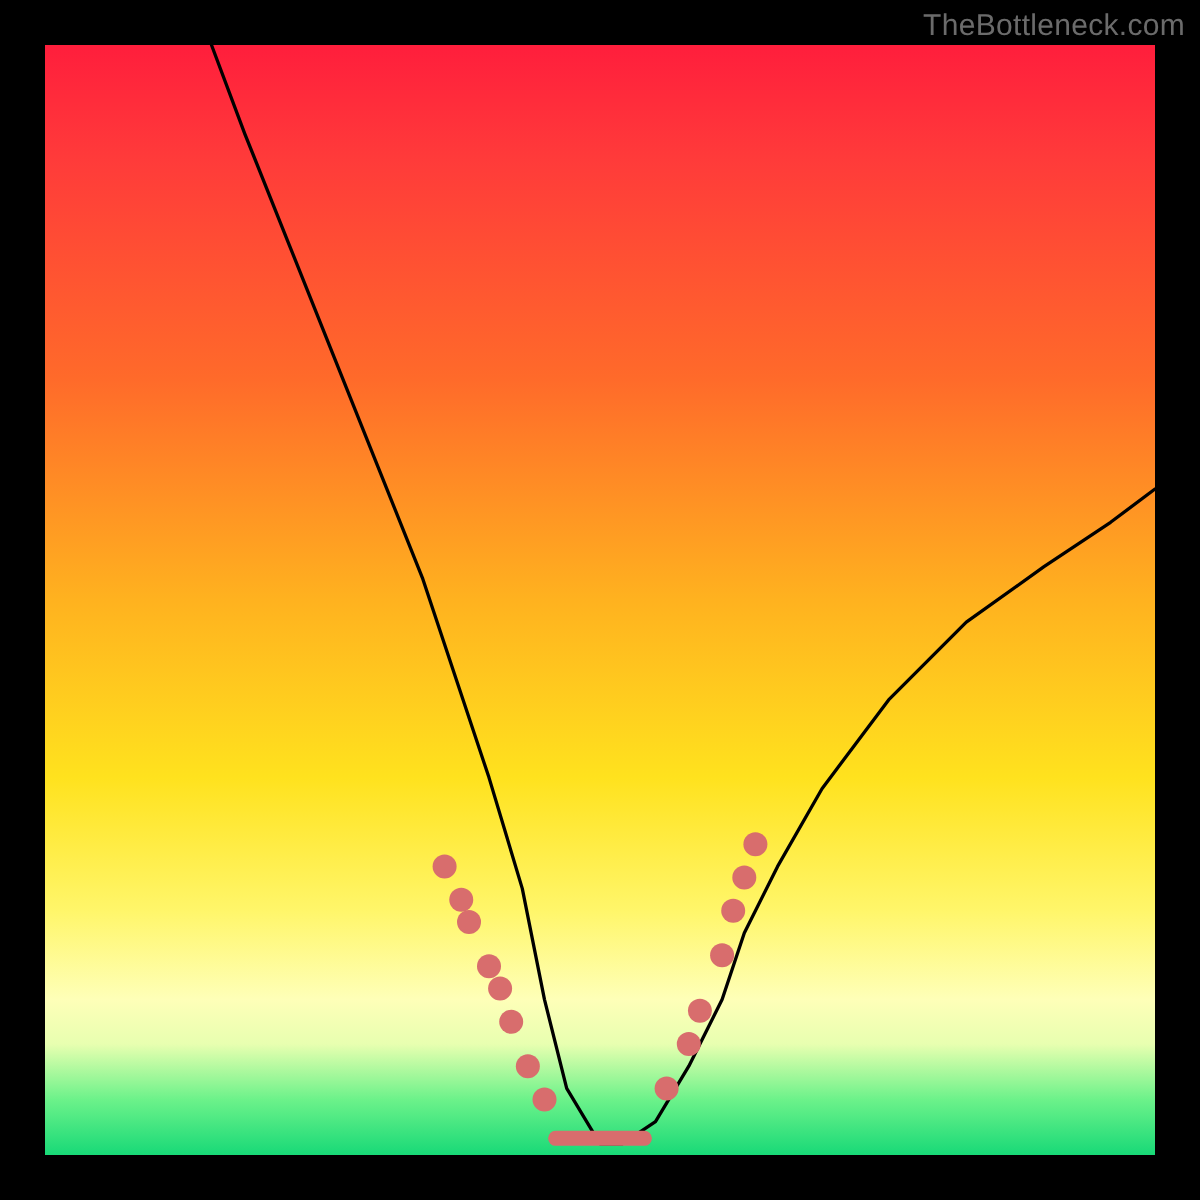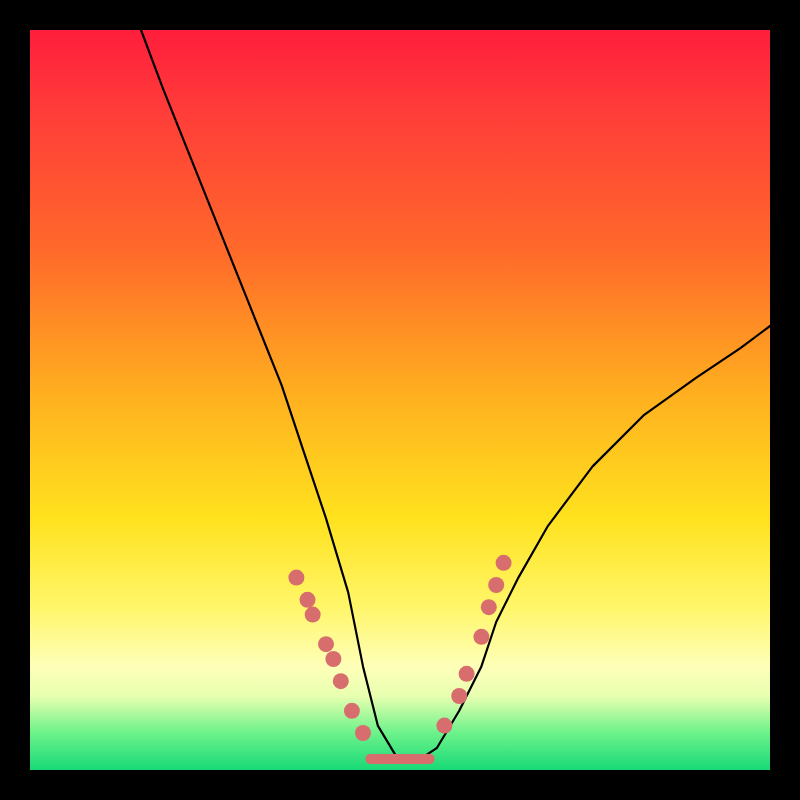--- a/index.html
+++ b/index.html
@@ -67,20 +67,21 @@
   .flat-seg {
     stroke: #d86d6d;
     stroke-width: 10;
     stroke-linecap: round;
   }
 </style>
 </head>
 <body>
 
 <div class="frame">
+  <div class="watermark">TheBottleneck.com</div>
 
   <div class="plot-area">
     <svg class="curve" viewBox="0 0 740 740" preserveAspectRatio="none">
       <path id="curve-path" class="curve-path" d="M111.0 0.0 L133.2 59.2 L162.8 133.2 L192.4 207.2 L222.0 281.2 L251.6 355.2 L273.8 421.8 L296.0 488.4 L318.2 562.4 L333.0 636.4 L347.8 695.6 L370.0 732.6 L384.8 732.6 L407.0 717.8 L429.2 680.8 L451.4 636.4 L466.2 592.0 L488.4 547.6 L518.0 495.8 L562.4 436.6 L614.2 384.8 L666.0 347.8 L710.4 318.2 L740.0 296.0"></path>
       <line id="flat-bottom" class="flat-seg" x1="340.40000000000003" y1="728.9" x2="399.6" y2="728.9"></line>
       <g id="dots-group">
           <circle class="dot" r="8" cx="266.4" cy="547.6"></circle>
           <circle class="dot" r="8" cx="277.5" cy="569.8"></circle>
           <circle class="dot" r="8" cx="282.68" cy="584.6"></circle>
           <circle class="dot" r="8" cx="296" cy="614.2"></circle>

